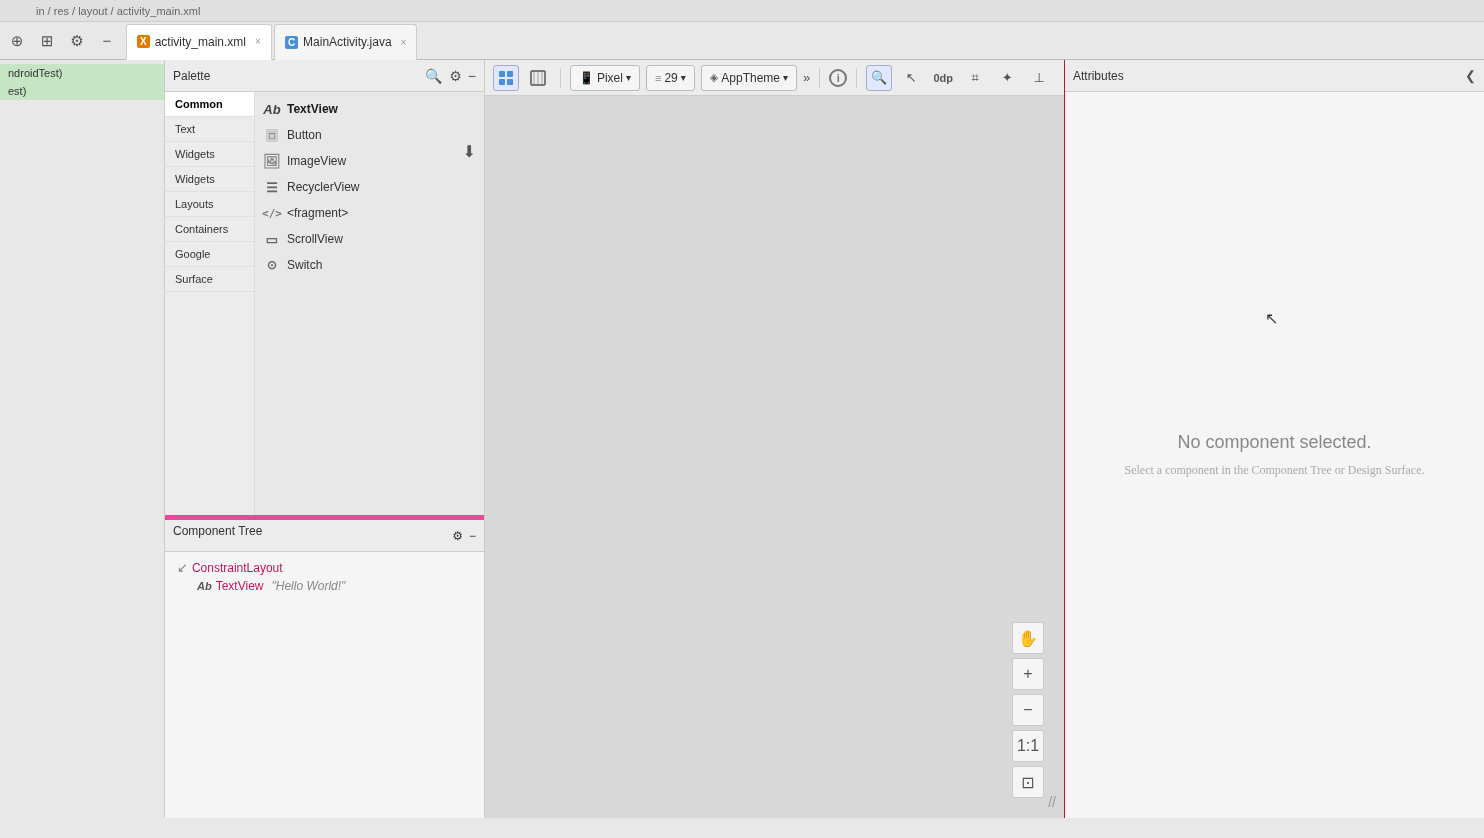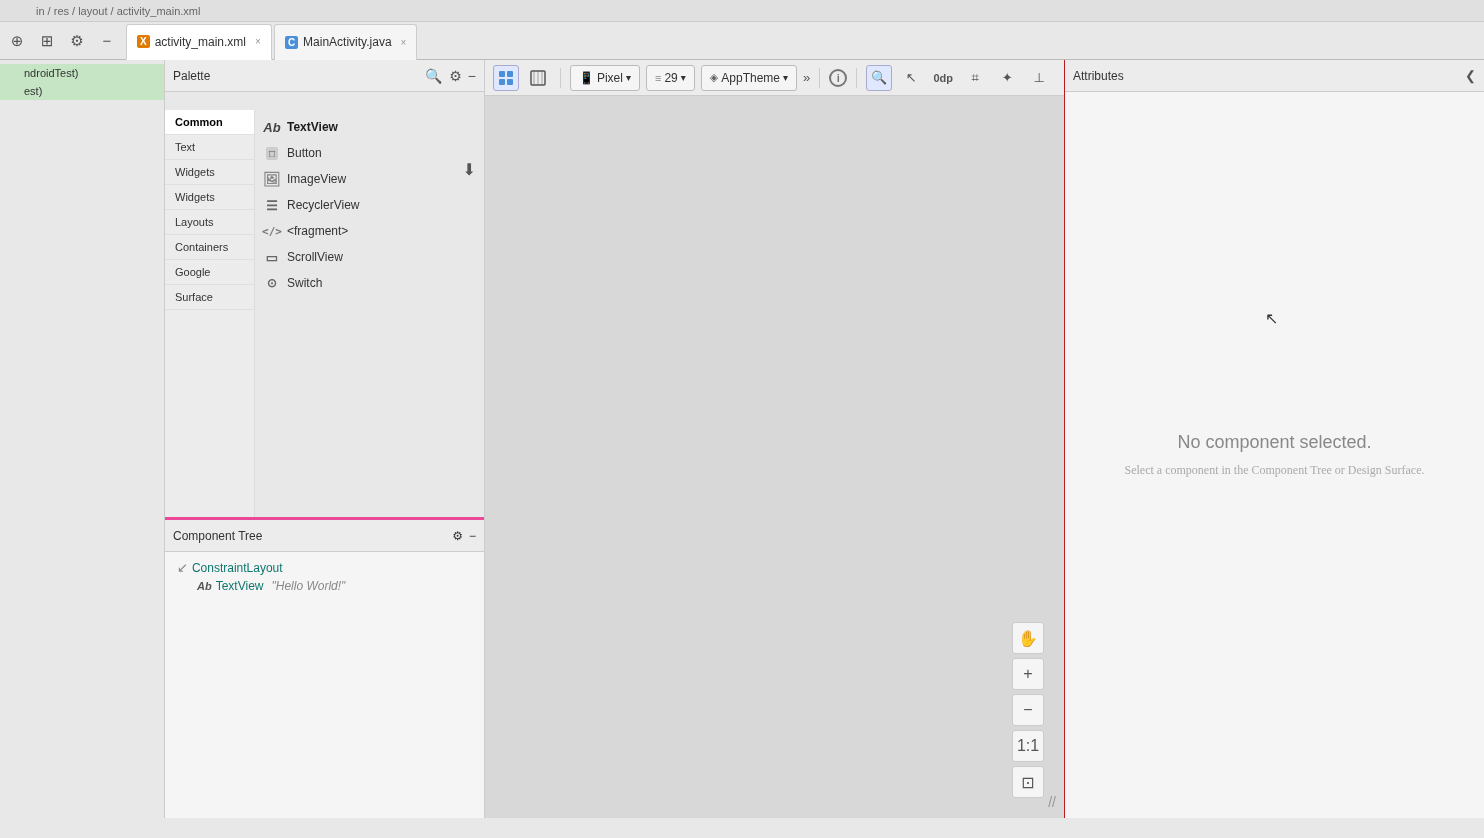--- a/index.html
+++ b/index.html
@@ -30,21 +30,21 @@
 
     
     .left-panel {
       width: 165px;
       background: #e8e8e8;
       border-right: 1px solid #ccc;
       overflow: hidden;
       padding: 4px 0;
     }
     .project-item {
-      padding: 3px 24px;
+      padding: 3px 8px;
       font-size: 11px;
       cursor: pointer;
       white-space: nowrap;
     }
     .project-item.highlight {
       background: #c5e5c5;
       color: #333;
     }
 
     .palette-header {
@@ -68,21 +68,20 @@
     .palette-header-icons span {
       cursor: pointer;
       color: #555;
       font-size: 14px;
     }
 
     .palette-body {
       display: flex;
       flex: 1;
       overflow: hidden;
-      margin-top: 18px;
     }
 
     .palette-categories {
       width: 90px;
       background: #ececec;
       border-right: 1px solid #ddd;
       overflow-y: auto;
     }
     .category-item {
       padding: 6px 10px;
@@ -139,31 +138,30 @@
       width: 320px;
       display: flex;
       flex-direction: column;
       border-right: 1px solid #ccc;
     }
     .palette-section {
       flex: 0 0 auto;
       height: 460px;
       display: flex;
       flex-direction: column;
-      border-bottom: 3px solid #ec4899;
+      border-bottom: 5px solid #ec4899;
     }
     .comp-tree-section {
       flex: 1;
       display: flex;
       flex-direction: column;
       background: #f5f5f5;
     }
     .comp-tree-header {
       display: flex;
-      align-items: center;
       padding: 4px 8px;
       background: #ececec;
       border-bottom: 1px solid #ccc;
       height: 32px;
     }
     .comp-tree-title {
       font-size: 12px;
       font-weight: 500;
       flex: 1;
     }
@@ -176,21 +174,21 @@
       display: flex;
       align-items: center;
       gap: 4px;
       padding: 2px 4px;
       font-size: 12px;
       cursor: pointer;
       border-radius: 2px;
     }
     .tree-item-child { margin-left: 20px; }
     .tree-icon { font-size: 11px; color: #555; }
-    .tree-label { color: #0f766e; }
+    .tree-label { color: #be185d; }
     .tree-value { color: #888; font-style: italic; margin-left: 4px; }
 
     
     .design-surface {
       flex: 1;
       display: flex;
       flex-direction: column;
       background: #d8d8d8;
       position: relative;
     }

